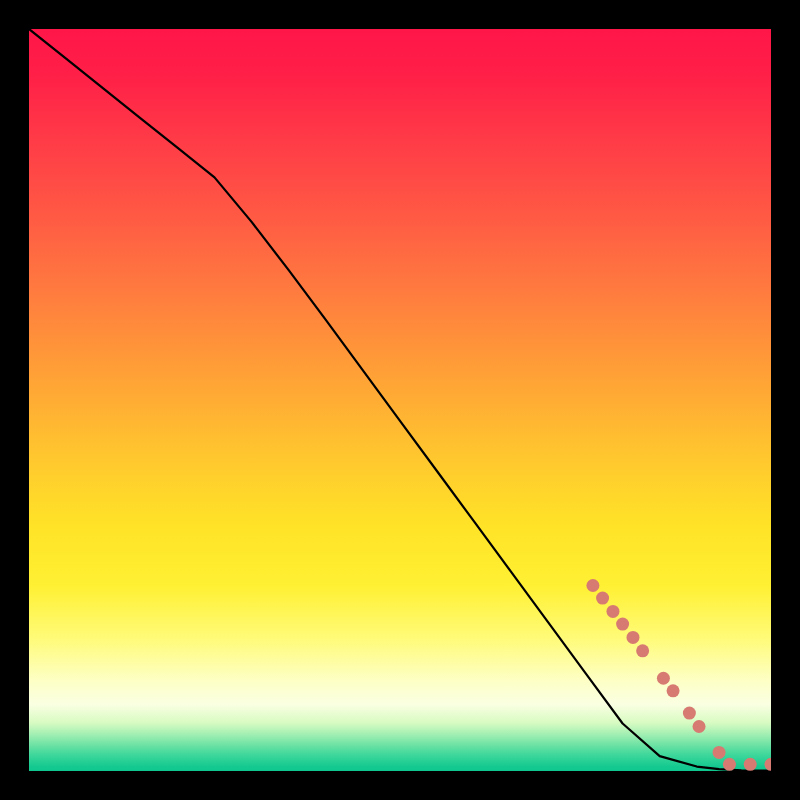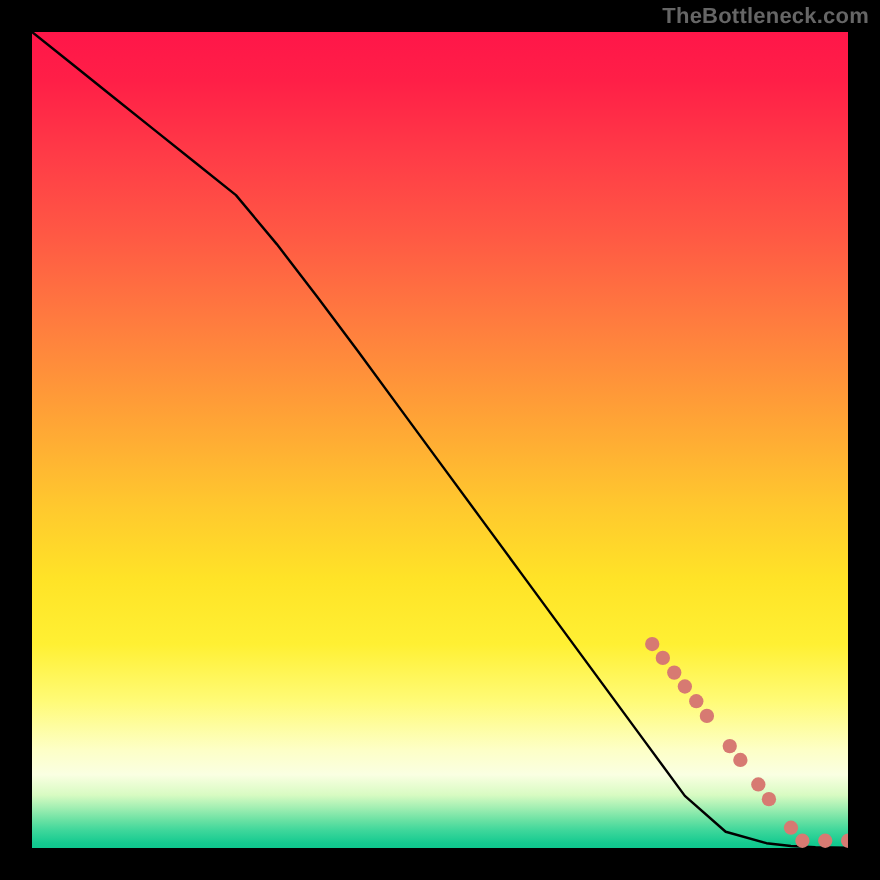--- a/index.html
+++ b/index.html
@@ -68,21 +68,20 @@
     width: 742px;
     height: 742px;
     display: block;
   }
 </style>
 </head>
 <body>
 
 <div class="stage">
 
-  <div class="watermark">TheBottleneck.com</div>
 
   <div class="plot">
     <div class="gradient-bg"></div>
     <svg class="overlay" viewBox="0 0 742 742" preserveAspectRatio="none">
       <polyline id="curve-line" fill="none" stroke="#000000" stroke-width="2.2" stroke-linejoin="round" stroke-linecap="round" points="0.00,0.00 37.10,29.68 74.20,59.36 111.30,89.04 148.40,118.72 185.50,148.40 222.60,192.92 259.70,241.15 296.80,290.86 333.90,341.32 371.00,391.78 408.10,442.23 445.20,492.69 482.30,543.14 519.40,593.60 556.50,644.06 593.60,694.51 630.70,727.16 667.80,737.55 690.06,740.14 712.32,741.26 742.00,741.63"></polyline>
       <g id="marker-layer">
           <circle cx="563.92" cy="556.50" r="6.5" fill="#d77a72"></circle>
           <circle cx="573.57" cy="569.11" r="6.5" fill="#d77a72"></circle>
           <circle cx="583.95" cy="582.47" r="6.5" fill="#d77a72"></circle>
           <circle cx="593.60" cy="595.08" r="6.5" fill="#d77a72"></circle>

